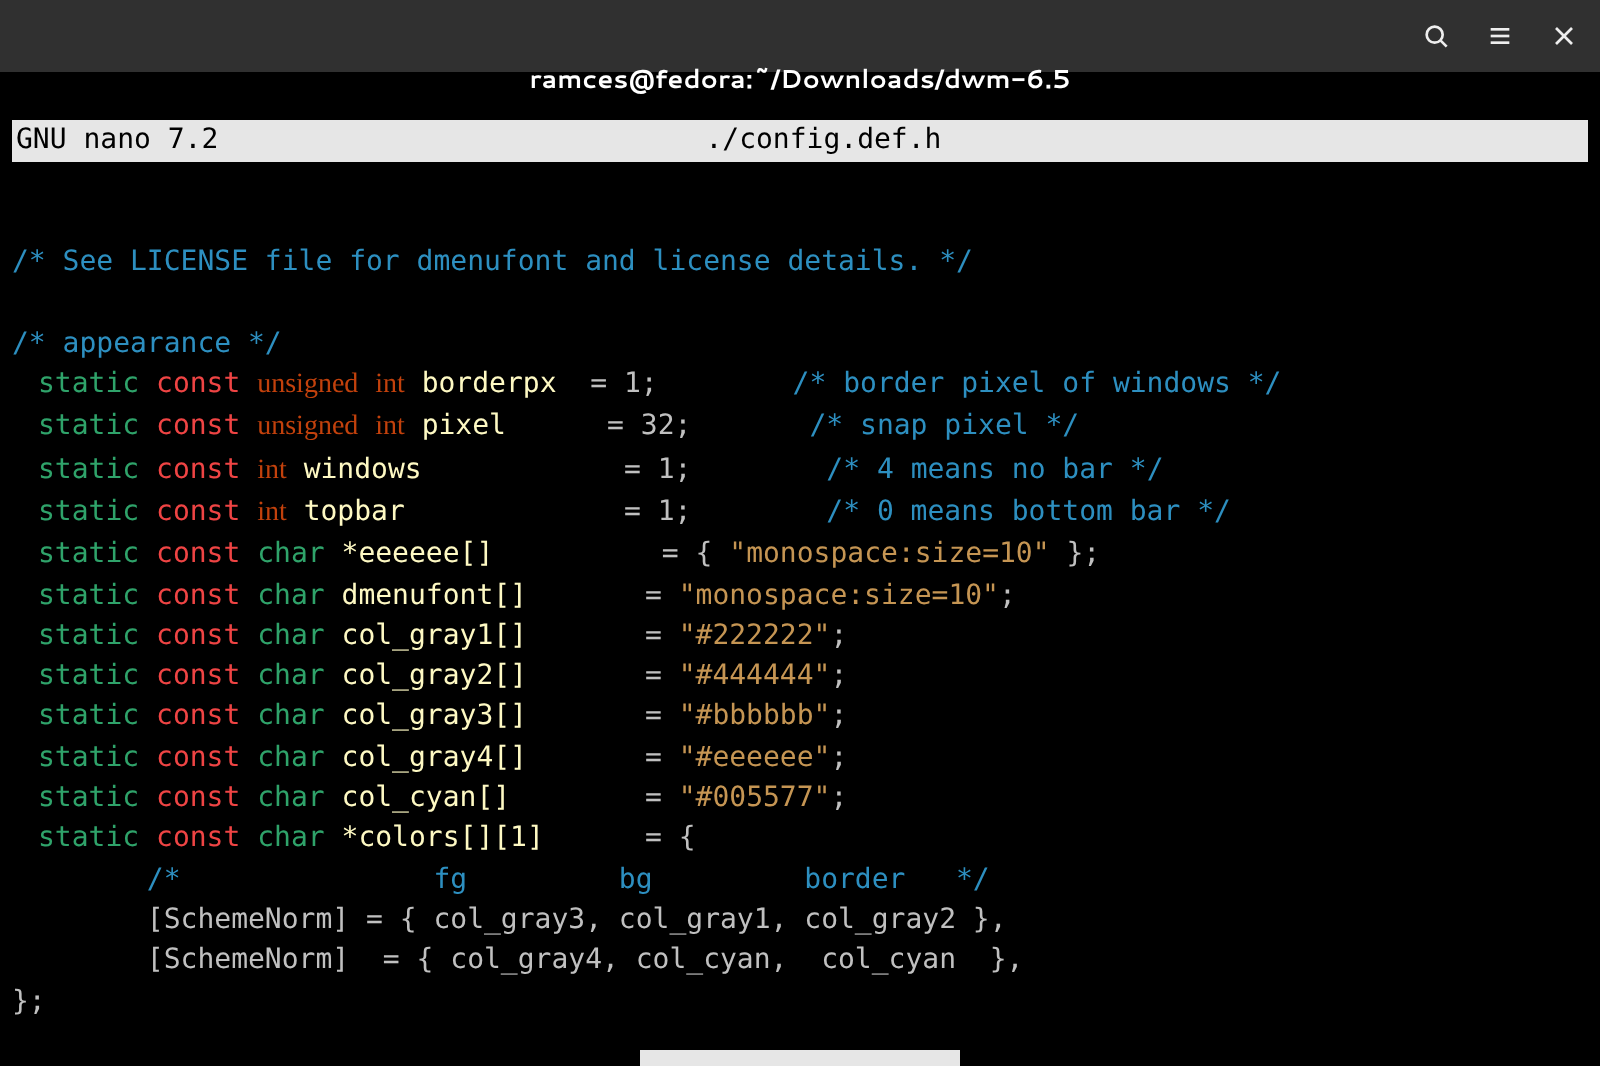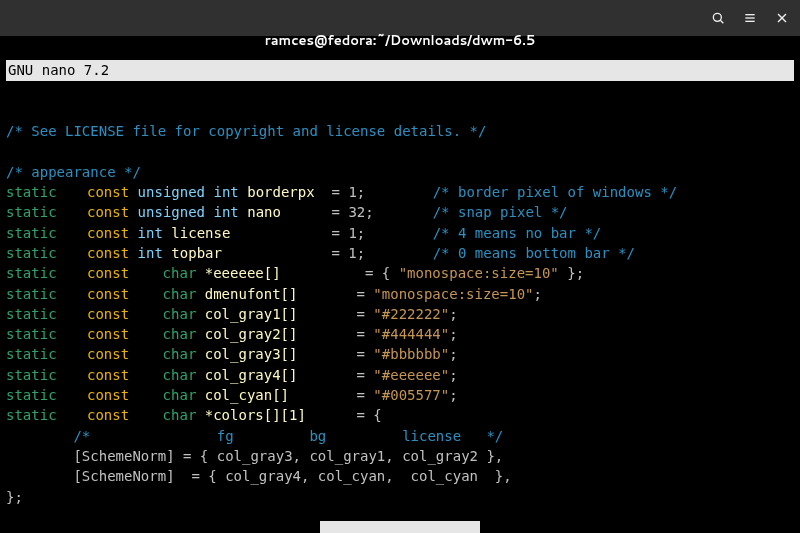--- a/index.html
+++ b/index.html
@@ -54,24 +54,24 @@
     white-space: pre;
   }
   .nanobar {
     display: flex;
     background: #e6e6e6;
     color: #000;
   }
   .nb-left { width: 44%; padding-left: 2px; }
   .nb-right { flex: 1; }
   .code { }
-  .kw1 { color: #2fa36a; }   
-  .kw2 { color: #eab308; margin-left: 22px; }   
-  .kw3 { color: #7dd3fc; }   
-  .ty  { color: #2fa36a; margin-left: 25px; }   
+  .kw1 { color: #2fa36a; margin-left: 13px; }   
+  .kw2 { color: #ef4444; }   
+  .kw3 { color: #c2410c; font-family: Liberation Serif, serif; }   
+  .ty  { color: #2fa36a; }   
   .id  { color: #fef9c3; }
   .num { color: #c0c0c0; }
   .str { color: #c59553; }
   .cmt { color: #2d8fc0; }
 
   .readline {
     text-align: center;
     margin-top: 6px;
   }
   .readline span.box {
@@ -102,36 +102,36 @@
     <div class="tb-btn">
       <svg viewBox="0 0 24 24" fill="none" stroke="currentColor" stroke-width="2">
           <line x1="6" y1="6" x2="18" y2="18"></line>
           <line x1="6" y1="18" x2="18" y2="6"></line>
         </svg>
     </div>
   </div>
 </div>
 
 <div class="term">
-<div class="nanobar"><span class="nb-left">GNU nano 7.2</span></div>
+<div class="nanobar"><span class="nb-left">GNU nano 7.2</span><span class="nb-right">./config.def.h</span></div>
 <div class="code">
-<span class="cmt">/* See LICENSE file for copyright and license details. */</span>
+<span class="cmt">/* See LICENSE file for dmenufont and license details. */</span>
 
 <span class="cmt">/* appearance */</span>
 <span class="kw1">static</span> <span class="kw2">const</span> <span class="kw3">unsigned</span> <span class="kw3">int</span> <span class="id">borderpx</span><span>  = </span><span class="num">1</span><span>;</span>        <span class="cmt">/* border pixel of windows */</span>
-<span class="kw1">static</span> <span class="kw2">const</span> <span class="kw3">unsigned</span> <span class="kw3">int</span> <span class="id">nano</span><span>      = </span><span class="num">32</span><span>;</span>       <span class="cmt">/* snap pixel */</span>
-<span class="kw1">static</span> <span class="kw2">const</span> <span class="kw3">int</span> <span class="id">license</span><span>            = </span><span class="num">1</span><span>;</span>        <span class="cmt">/* 4 means no bar */</span>
+<span class="kw1">static</span> <span class="kw2">const</span> <span class="kw3">unsigned</span> <span class="kw3">int</span> <span class="id">pixel</span><span>      = </span><span class="num">32</span><span>;</span>       <span class="cmt">/* snap pixel */</span>
+<span class="kw1">static</span> <span class="kw2">const</span> <span class="kw3">int</span> <span class="id">windows</span><span>            = </span><span class="num">1</span><span>;</span>        <span class="cmt">/* 4 means no bar */</span>
 <span class="kw1">static</span> <span class="kw2">const</span> <span class="kw3">int</span> <span class="id">topbar</span><span>             = </span><span class="num">1</span><span>;</span>        <span class="cmt">/* 0 means bottom bar */</span>
 <span class="kw1">static</span> <span class="kw2">const</span> <span class="ty">char</span> <span class="id">*eeeeee[]</span><span>          = { </span><span class="str">"monospace:size=10"</span><span> };</span>
 <span class="kw1">static</span> <span class="kw2">const</span> <span class="ty">char</span> <span class="id">dmenufont[]</span><span>       = </span><span class="str">"monospace:size=10"</span><span>;</span>
 <span class="kw1">static</span> <span class="kw2">const</span> <span class="ty">char</span> <span class="id">col_gray1[]</span><span>       = </span><span class="str">"#222222"</span><span>;</span>
 <span class="kw1">static</span> <span class="kw2">const</span> <span class="ty">char</span> <span class="id">col_gray2[]</span><span>       = </span><span class="str">"#444444"</span><span>;</span>
 <span class="kw1">static</span> <span class="kw2">const</span> <span class="ty">char</span> <span class="id">col_gray3[]</span><span>       = </span><span class="str">"#bbbbbb"</span><span>;</span>
 <span class="kw1">static</span> <span class="kw2">const</span> <span class="ty">char</span> <span class="id">col_gray4[]</span><span>       = </span><span class="str">"#eeeeee"</span><span>;</span>
 <span class="kw1">static</span> <span class="kw2">const</span> <span class="ty">char</span> <span class="id">col_cyan[]</span><span>        = </span><span class="str">"#005577"</span><span>;</span>
 <span class="kw1">static</span> <span class="kw2">const</span> <span class="ty">char</span> <span class="id">*colors[][1]</span><span>      = {</span>
-<span class="cmt">        /*               fg         bg         license   */</span>
+<span class="cmt">        /*               fg         bg         border   */</span>
 <span>        [SchemeNorm] = { col_gray3, col_gray1, col_gray2 },</span>
 <span>        [SchemeNorm]  = { col_gray4, col_cyan,  col_cyan  },</span>
 <span>};</span>
 </div>
 <div class="readline"><span class="box">[ Read 116 lines ]</span></div>
 </div>
 
 </body></html>

